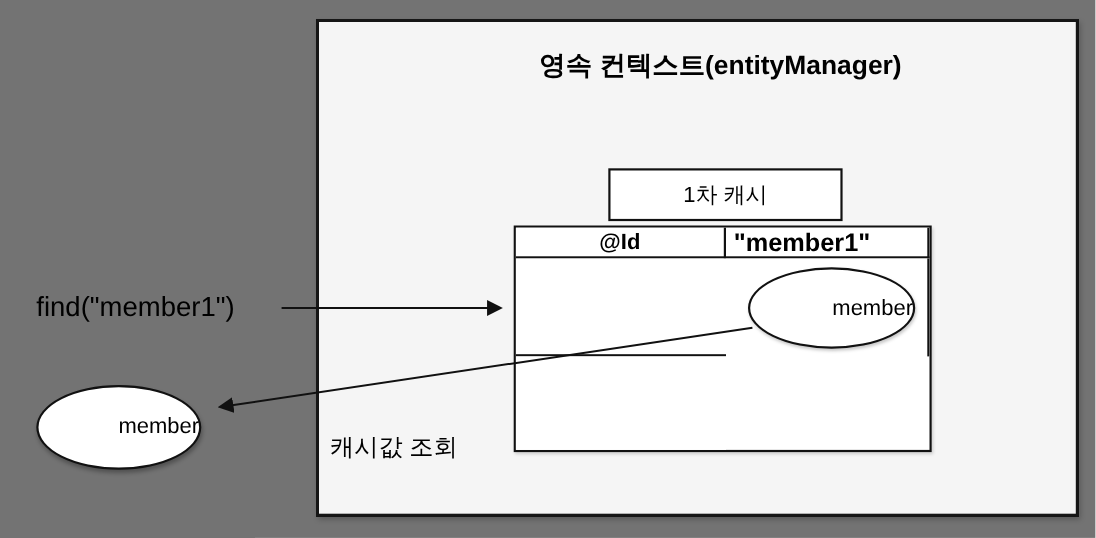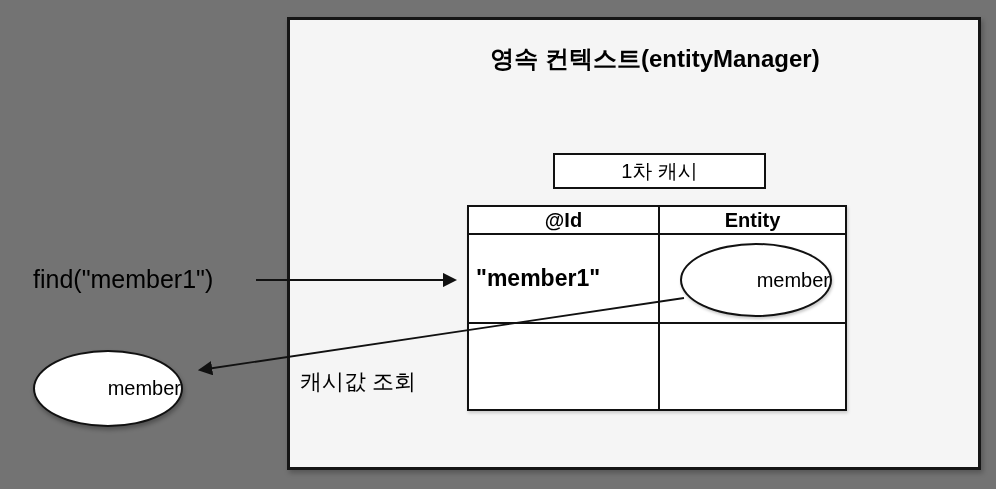--- a/index.html
+++ b/index.html
@@ -38,21 +38,21 @@
     font-weight: bold;
     letter-spacing: 0px;
     white-space: nowrap;
   }
   
   .cache-box {
     position: absolute;
     left: 553px;
     top: 153px;
     width: 213px;
-    height: 36px;
+    height: 48px;
     background: #ffffff;
     border: 2px solid #111111;
     box-sizing: border-box;
     display: flex;
     align-items: center;
     justify-content: center;
     font-size: 20px;
   }
   
   .cache-table {
@@ -119,21 +119,21 @@
   .find-label {
     position: absolute;
     left: 33px;
     top: 265px;
     font-size: 25px;
     white-space: nowrap;
   }
   .lookup-label {
     position: absolute;
     left: 300px;
-    top: 367px;
+    top: 392px;
     font-size: 22px;
     white-space: nowrap;
   }
   .arrows {
     position: absolute;
     left: 0;
     top: 0;
     width: 996px;
     height: 489px;
     pointer-events: none;
@@ -146,21 +146,20 @@
 
   <div class="context-box"></div>
   <div class="context-title">영속 컨텍스트(entityManager)</div>
 
   <div class="cache-box">
     <span>1차 캐시</span>
   </div>
 
   <div class="cache-table">
     <div class="cell col1 hrow header">@Id</div>
-    <div class="cell hrow header">Entity</div>
 
     <div class="cell col1 row1 id-cell">"member1"</div>
     <div class="cell row1"></div>
 
     <div class="cell col1"></div>
     <div class="cell"></div>
   </div>
 
   <div class="ellipse in-table">
     <span>member</span>

